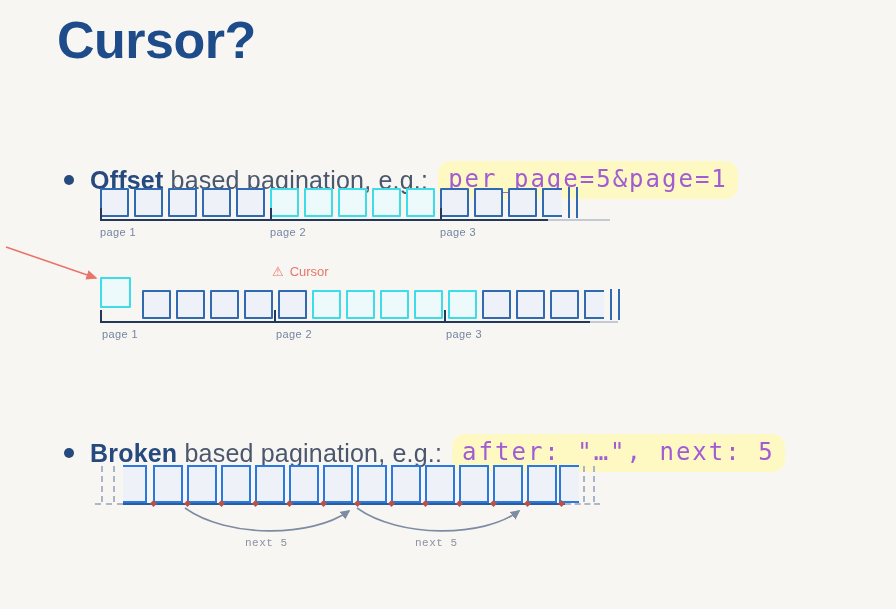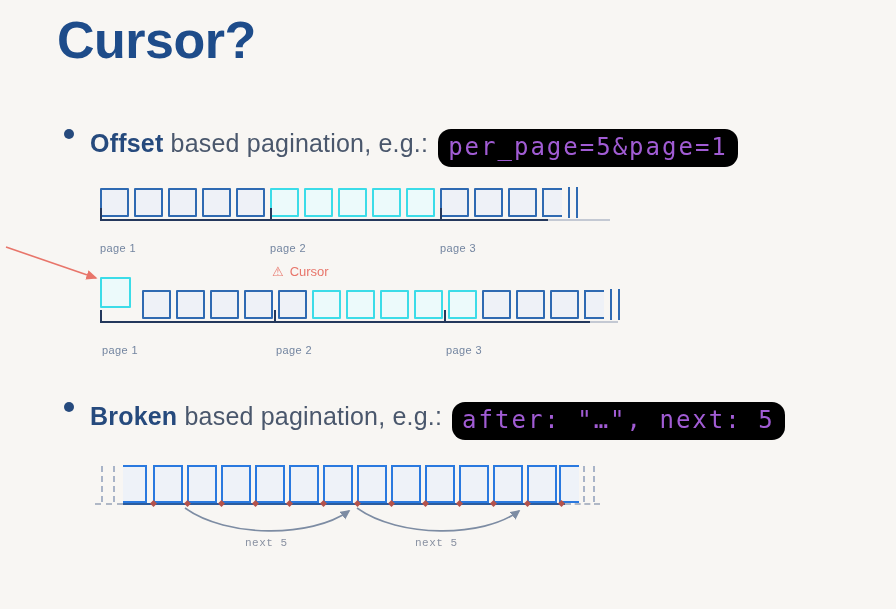--- a/index.html
+++ b/index.html
@@ -5,43 +5,43 @@
   html,body { margin:0; padding:0; background:#f8f6f3; }
   .slide {
     position:relative; width:896px; height:609px; overflow:hidden;
     background:#f8f6f3; font-family:"Liberation Sans", sans-serif;
   }
   .title {
     position:absolute; left:57px; top:10px;
     font-size:52px; font-weight:800; color:#1e4c8a; letter-spacing:-0.5px;
   }
   
-  .bullet-row { position:absolute; left:64px; display:flex; align-items:flex-start; }
+  .bullet-row { position:absolute; left:64px; display:flex; align-items:center;margin-top:32px; }
   .bullet-row.b1 { top:129px; }
   .bullet-row.b2 { top:402px; }
   .bdot { width:10px; height:10px; border-radius:50%; background:#264a7d; margin-right:16px; flex:0 0 auto; }
   .btext { font-size:25px; color:#4a576c; letter-spacing:0.2px; white-space:pre; }
   .btext .kw { font-weight:700; color:#264a7d; }
   .chip {
     margin-left:10px; font-family:"DejaVu Sans Mono", monospace;
     font-size:24px; letter-spacing:2px; color:#a15cd4;
-    background:#000000; padding:4px 10px 6px 10px; border-radius:13px; white-space:pre;
+    background:#fef9c3; padding:4px 10px 6px 10px; border-radius:13px; white-space:pre;
   }
   
   .bx { box-sizing:border-box; width:29px; height:29px; border:2px solid #2f6ab2; background:#eef1f7; border-radius:1px; flex:0 0 auto; }
   .bx.blue { border-color:#2f6ab2; background:#eef1f7; }
   .bx.cyan { border-color:#3cdce8; background:#ecfafb; }
   .boxrow { position:absolute; display:flex; gap:5px; }
   .truncg { position:absolute; display:flex; gap:6px; }
   .trunc-box { box-sizing:border-box; width:20px; height:29px; border:2px solid #2f6ab2; border-right:none; background:#eef1f7; }
   .trunc-bar { width:2px; height:31px; background:#2f6ab2; margin-top:-1px; }
   .baseline { position:absolute; height:2px; background:#24385c; }
   .baseline-ext { position:absolute; height:2px; background:#c4c9d3; }
   .tick { position:absolute; width:2px; height:12px; background:#24385c; }
-  .plabel { position:absolute; top:0; font-size:11px; color:#7385a0; letter-spacing:0.4px;margin-top:16px; }
+  .plabel { position:absolute; top:0; font-size:11px; color:#7385a0; letter-spacing:0.4px; }
   .plabels { position:absolute; left:0; width:100%; height:14px; }
   
   .d1 { position:absolute; left:100px; top:188px; width:520px; height:60px; }
   
   .d2 { position:absolute; left:100px; top:264px; width:520px; height:82px; }
   .warn { position:absolute; left:172px; top:0; display:flex; align-items:center; gap:6px; color:#e8756a; font-size:13px; }
   .warn-ico { font-size:13px; line-height:1; }
   .raised { position:absolute; left:0; top:13px; width:31px; height:31px; }
   
   .d3 { position:absolute; left:95px; top:461px; width:505px; height:92px; }

